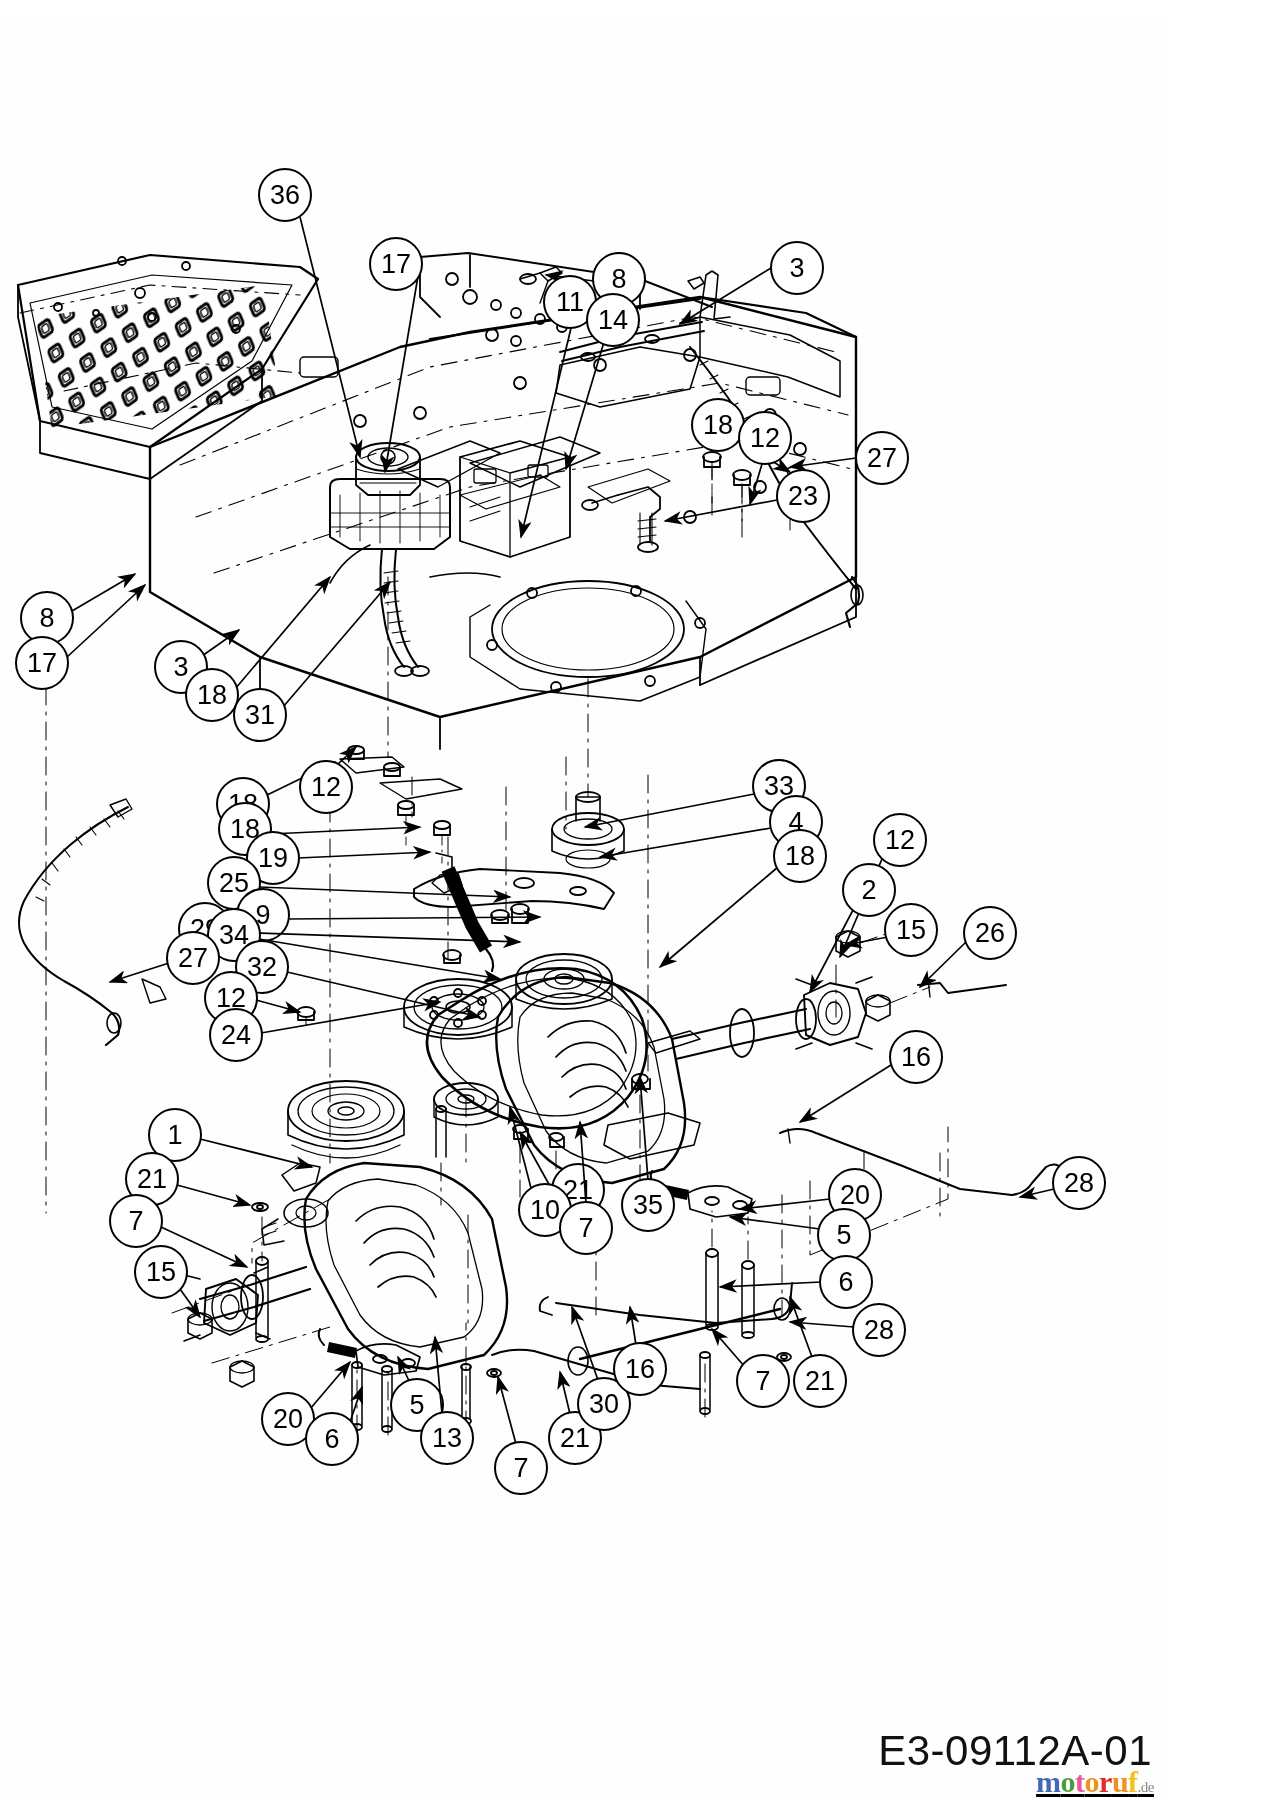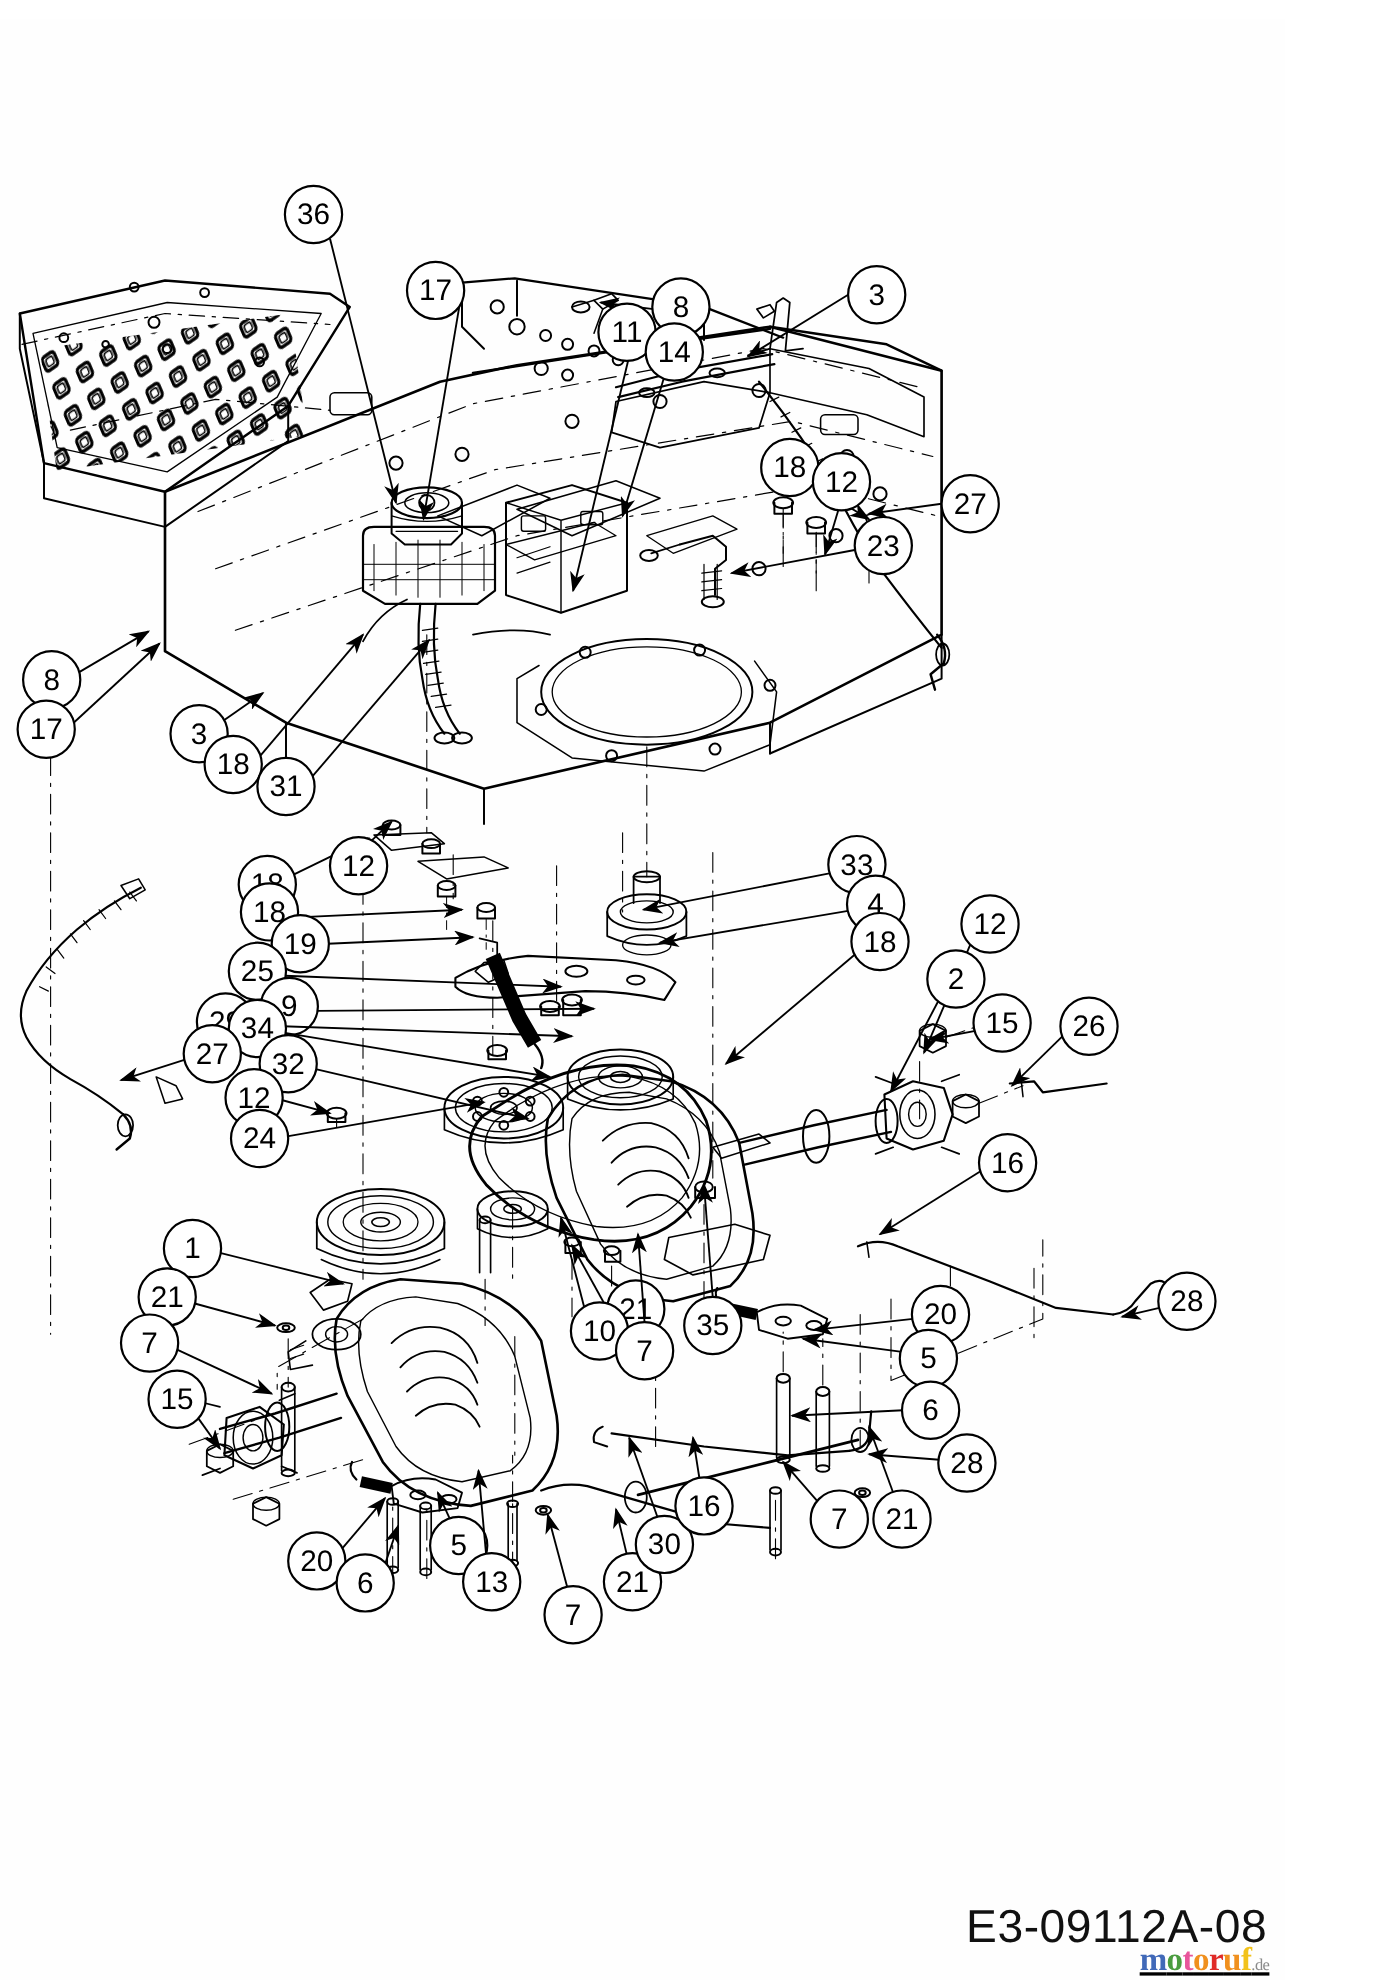--- a/index.html
+++ b/index.html
@@ -809,19 +809,19 @@
           </g>
           <g>
             <path d="M812,1340 L790,1280" stroke="#000000" stroke-width="1.7" fill="none" marker-end="url(#arrowhd)"></path>
             <circle cx="820" cy="1364" r="26" fill="#ffffff" stroke="#000000" stroke-width="2"></circle>
             <text x="820" y="1364" text-anchor="middle" dominant-baseline="central" font-family="&quot;Liberation Sans&quot;, sans-serif" font-size="27" fill="#000000">21</text>
           </g>
         </g>
     </svg>
   </div>
 
-  <div class="doc-code">E3-09112A-08</div>
+  <div class="doc-code">E3-09112A-01</div>
 
   <div class="watermark">
     <span id="wm-letters"><span style="color: rgb(65, 105, 184);">m</span><span style="color: rgb(74, 156, 63);">o</span><span style="color: rgb(232, 85, 155);">t</span><span style="color: rgb(240, 144, 30);">o</span><span style="color: rgb(224, 43, 40);">r</span><span style="color: rgb(240, 144, 30);">u</span><span style="color: rgb(242, 194, 26);">f</span></span><span class="wm-suffix">.de</span>
   </div>
 
 </div>
 
 </body></html>

